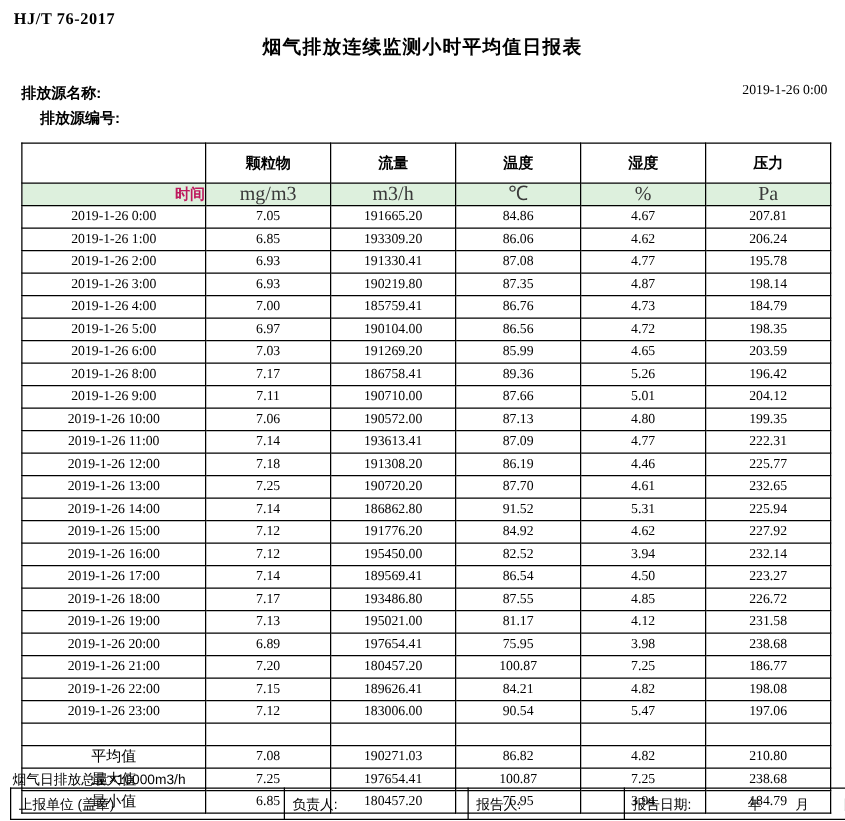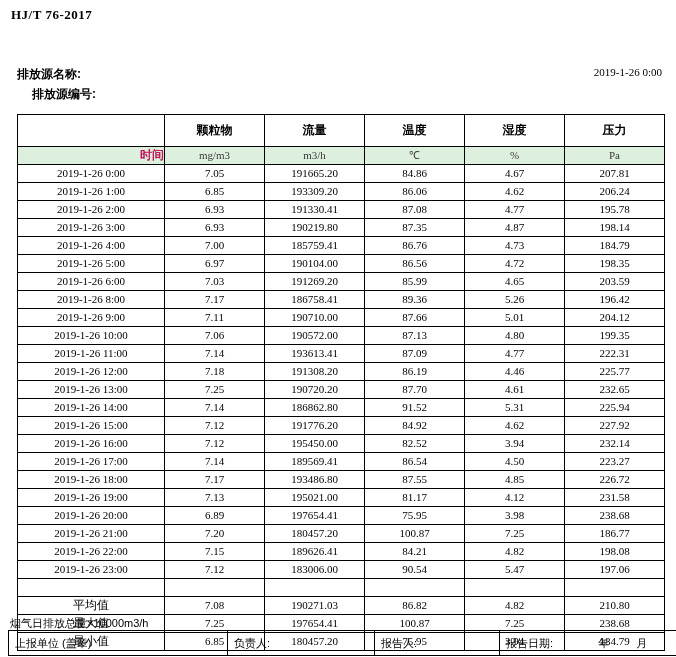--- a/index.html
+++ b/index.html
@@ -86,21 +86,21 @@
 
   tr.head-row td {
     height: 31px;
     font-family: "Liberation Sans", sans-serif;
     font-size: 12px;
     font-weight: bold;
   }
   tr.unit-row td {
     background: #ddf0dd;
     height: 17px;
-    font-size: 11px;
+    font-size: 16px;
     color: #3a3a3a;
   }
   tr.unit-row td.time-cell {
     font-family: "Liberation Sans", sans-serif;
     font-size: 12px;
     font-weight: bold;
     color: #be185d;
     text-align: right;
   }
   tr.blank-row td { height: 17px; }
@@ -142,20 +142,21 @@
   .fcell-4 { width: 208px; }
   .date-blanks { letter-spacing: 0; }
   .date-blanks span { display: inline-block; }
 </style>
 </head>
 <body>
 
 <div class="page">
 
   <div class="std-code">HJ/T  76-2017</div>
+  <div class="title">烟气排放连续监测小时平均值日报表</div>
   <div class="src-name">排放源名称:</div>
   <div class="src-code">排放源编号:</div>
   <div class="report-date">2019-1-26 0:00</div>
 
   <table class="grid">
     <tbody>
       <tr class="head-row">
         <td class="col-time"></td>
         <td class="col-d">颗粒物</td>
         <td class="col-d">流量</td>

